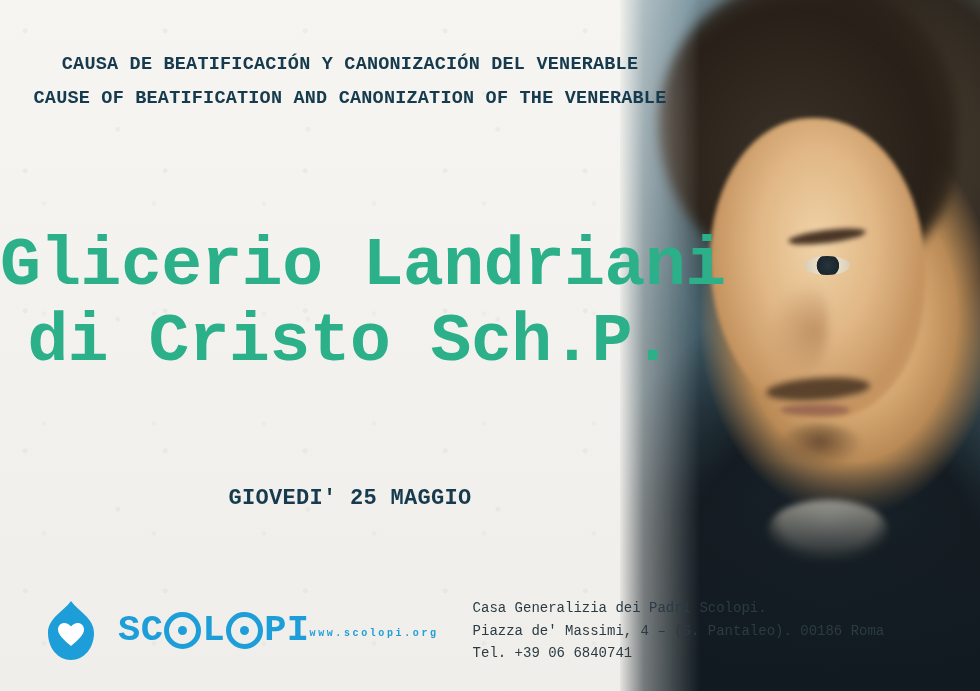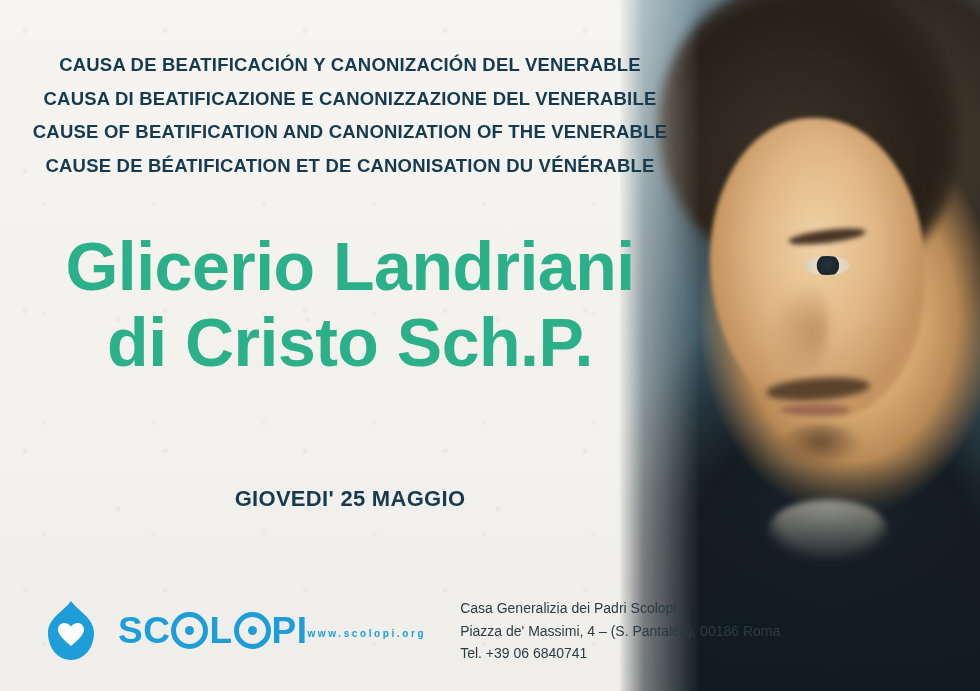--- a/index.html
+++ b/index.html
@@ -13,20 +13,21 @@
     font-family: "Liberation Sans", sans-serif;
     background: #f3f2ee;
   }
 
   .poster {
     position: relative;
     width: 980px;
     height: 691px;
     background: #f4f3ef;
     overflow: hidden;
+    font-family: Liberation Mono, monospace;
   }
 
   
   .paper-texture {
     position: absolute;
     inset: 0;
     background:
       radial-gradient(circle at 18% 22%, rgba(0,0,0,0.035) 0 2px, transparent 3px),
       radial-gradient(circle at 62% 68%, rgba(0,0,0,0.03) 0 2px, transparent 3px),
       radial-gradient(circle at 40% 85%, rgba(0,0,0,0.025) 0 1.5px, transparent 3px),
@@ -278,23 +279,21 @@
       <div class="mustache"></div>
       <div class="lip"></div>
       <div class="chin-beard"></div>
       <div class="collar"></div>
       <div class="robe"></div>
     </div>
   </div>
 
   <div class="headings">
     <div class="line">CAUSA DE BEATIFICACIÓN Y CANONIZACIÓN DEL VENERABLE</div>
-    <div class="line">CAUSA DI BEATIFICAZIONE E CANONIZZAZIONE DEL VENERABILE</div>
     <div class="line">CAUSE OF BEATIFICATION AND CANONIZATION OF THE VENERABLE</div>
-    <div class="line">CAUSE DE BÉATIFICATION ET DE CANONISATION DU VÉNÉRABLE</div>
   </div>
 
   <div class="name-block">
     <div class="name-line">Glicerio Landriani</div>
     <div class="name-line">di Cristo Sch.P.</div>
   </div>
 
   <div class="event">
     <div class="event-date">GIOVEDI' 25 MAGGIO</div>
   </div>

